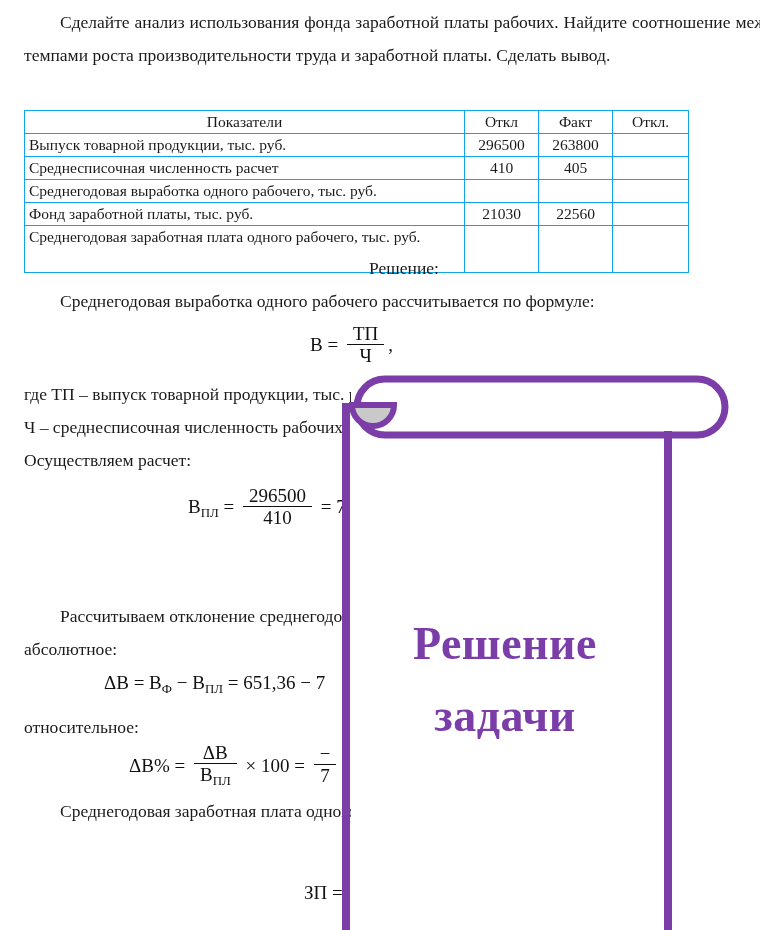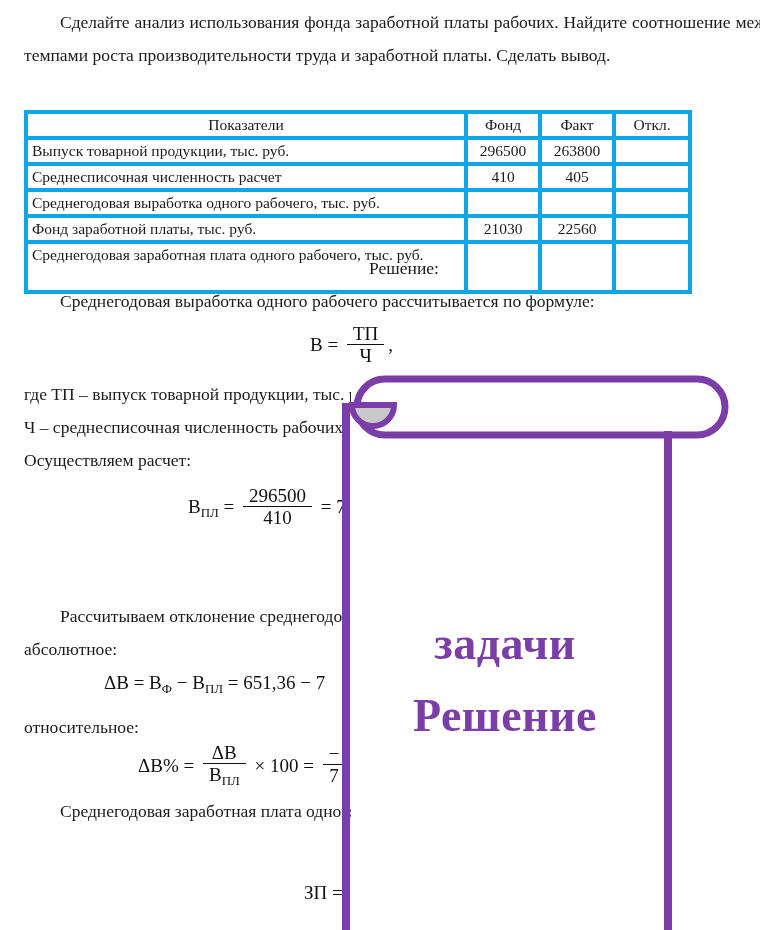--- a/index.html
+++ b/index.html
@@ -43,21 +43,21 @@
   table.data {
     position: absolute;
     left: 24px;
     top: 110px;
     width: 664px;
     border-collapse: collapse;
     table-layout: fixed;
     font-size: 15.5px;
   }
   table.data td, table.data th {
-    border: 4px solid #0ea5e9;
+    border: 1px solid #0ea5e9;
     padding: 1px 4px;
     font-weight: normal;
     vertical-align: top;
     line-height: 20px;
     height: 20px;
   }
   table.data th.hdr-name { text-align: center; }
   table.data th.hdr-col  { text-align: center; }
   td.label {
     text-align: justify;
@@ -121,21 +121,21 @@
     <table class="data">
       <colgroup>
         <col class="col-name">
           <col class="col-val">
           <col class="col-val">
           <col class="col-otk">
       </colgroup>
       <thead>
         <tr>
           <th class="hdr-name">Показатели</th>
-          <th class="hdr-col">Фонд</th>
+          <th class="hdr-col">Откл</th>
           <th class="hdr-col">Факт</th>
           <th class="hdr-col">Откл.</th>
         </tr>
       </thead>
       <tbody>
         <tr>
           <td class="label">Выпуск товарной продукции, тыс. руб.</td>
           <td class="num">296500</td>
           <td class="num">263800</td>
           <td class="num"></td>
@@ -201,21 +201,21 @@
     <p class="para indent" style="position:absolute; left:0; top:600px; width:760px;">Рассчитываем отклонение среднегодовой выработки одного рабочего:</p>
 
     <p class="para" style="position:absolute; left:0; top:633px; width:760px;">абсолютное:</p>
 
     <div class="math" style="left:60px; top:672px;margin-left:44px;">
       <span>ΔВ = В</span><sub class="sb">Ф</sub><span> − В</span><sub class="sb">ПЛ</sub><span> = 651,36 − 7</span>
     </div>
 
     <p class="para" style="position:absolute; left:0; top:711px; width:760px;">относительное:</p>
 
-    <div class="math" style="left:138px; top:745px;">
+    <div class="math" style="left:129px; top:745px;">
       <span>ΔВ%</span>
       <span>=</span>
       <span class="frac">
         <span class="num">ΔВ</span>
         <span class="den"><span>В</span><sub class="sb">ПЛ</sub></span>
       </span>
       <span>× 100</span>
       <span>=</span>
       <span class="frac">
         <span class="num">−</span>
@@ -240,17 +240,17 @@
     <rect x="357" y="379" width="368" height="56" rx="28" ry="28" fill="none" stroke="#7B3DA8" stroke-width="7"></rect>
 
     <path d="M 352 405 A 21 21 0 1 0 394 405 Z" fill="#C9C9C9" stroke="#7B3DA8" stroke-width="6"></path>
 
     <rect x="342" y="403" width="8" height="527" fill="#7B3DA8"></rect>
 
     <rect x="664" y="431" width="8" height="499" fill="#7B3DA8"></rect>
   </svg>
 
   <div class="ov-title">
+    <div>Решение</div>
     <div>задачи</div>
-    <div>Решение</div>
   </div>
 
 </div>
 
 </body></html>

